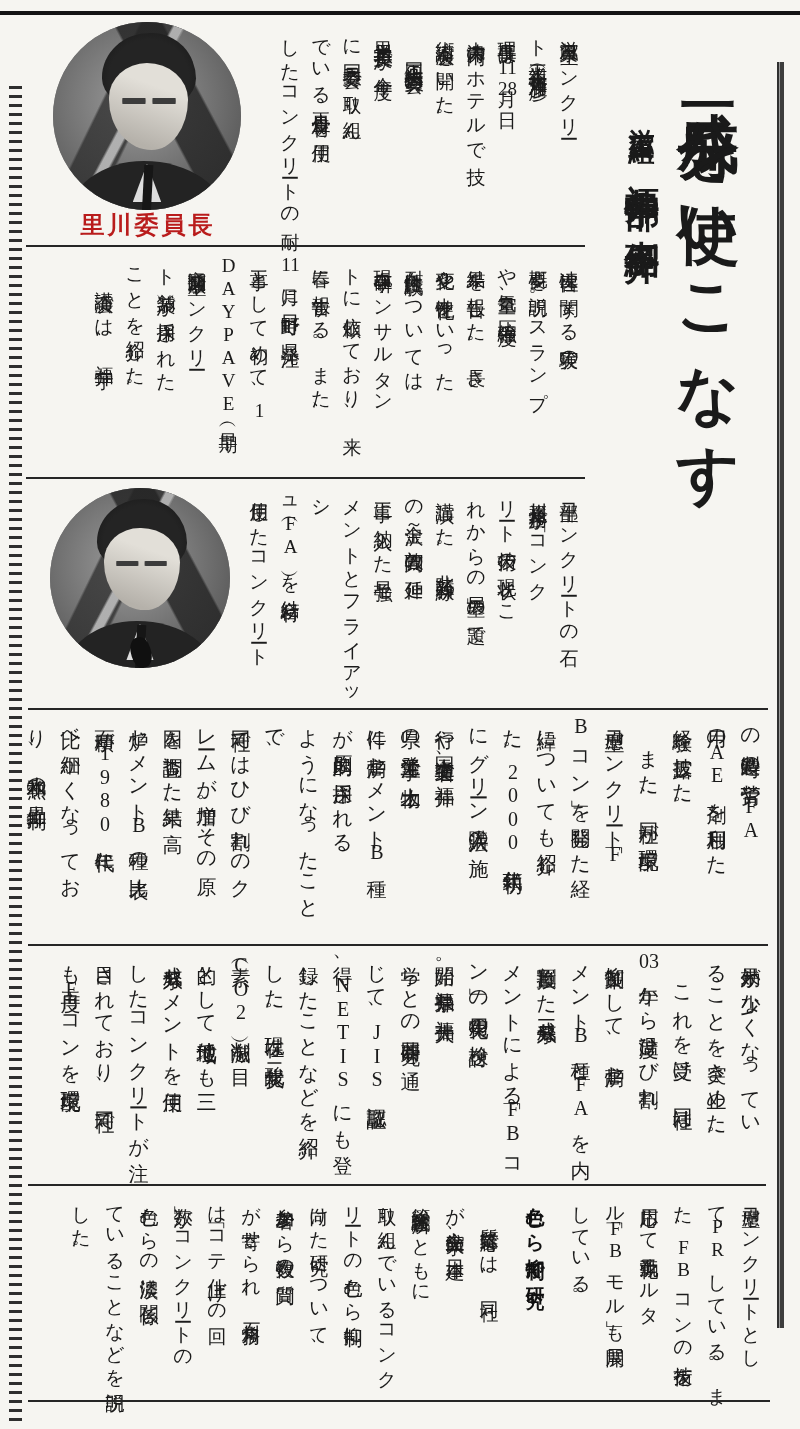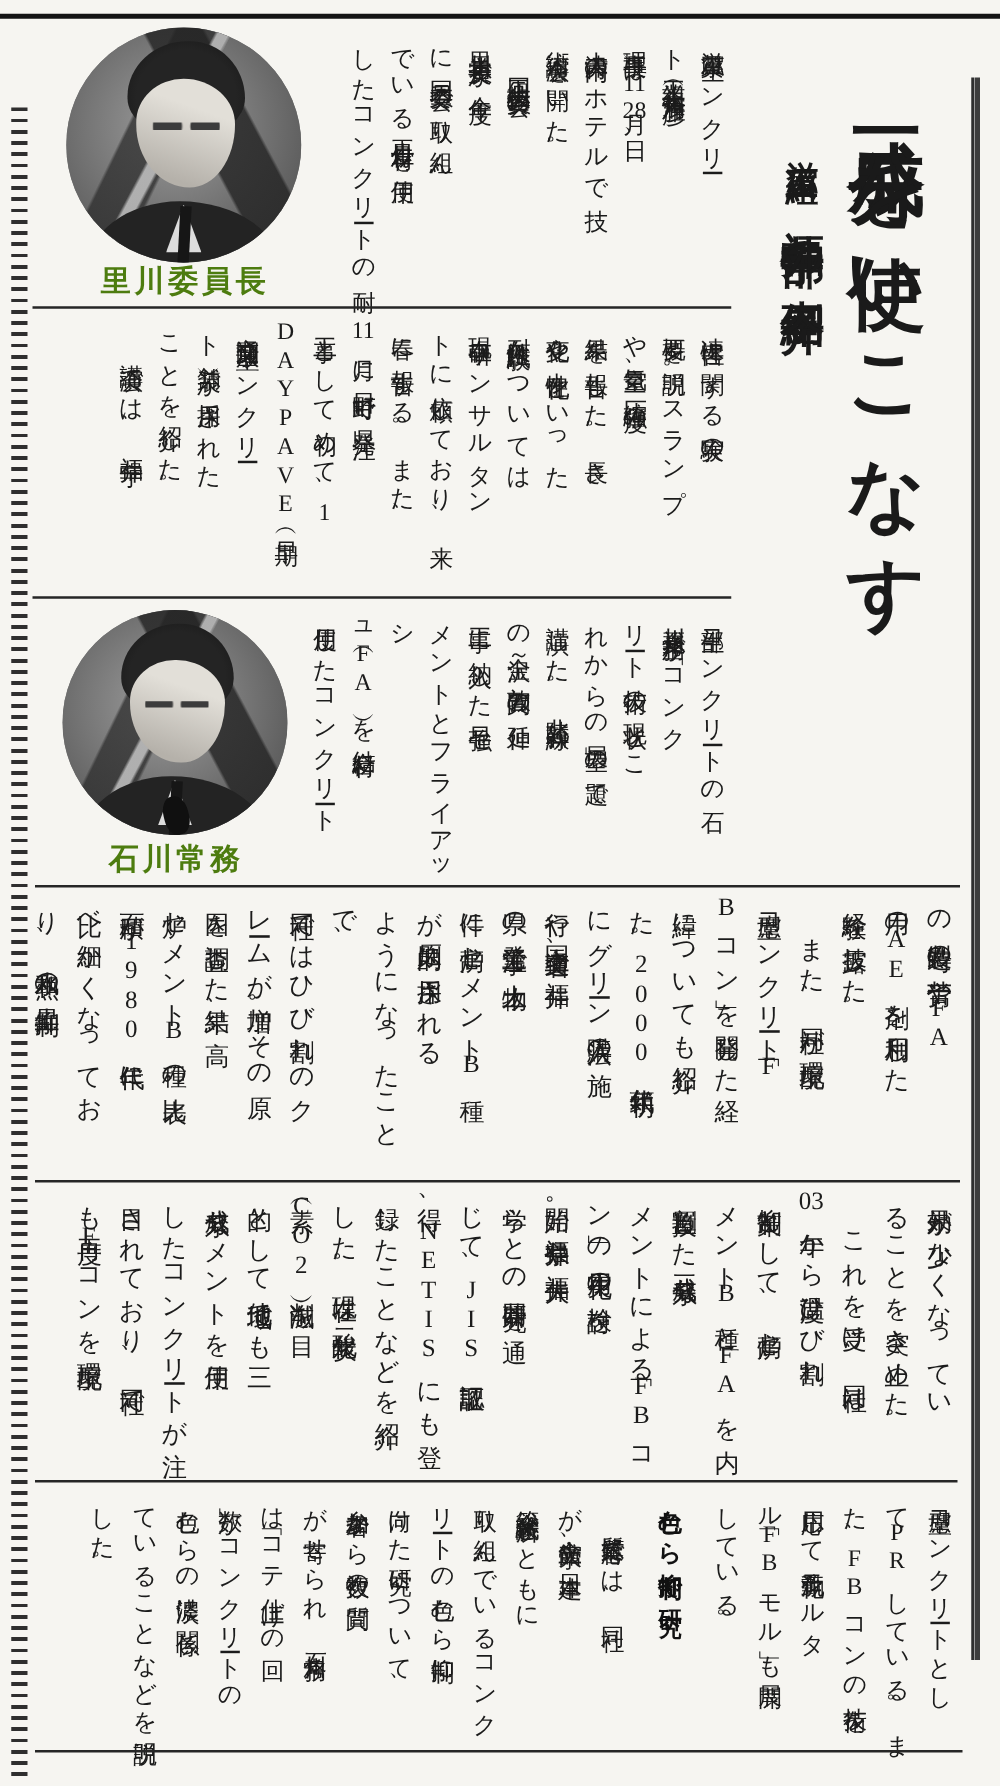--- a/index.html
+++ b/index.html
@@ -60,21 +60,21 @@
   .ph-suit{position:absolute;left:8%;bottom:-8%;width:84%;height:34%;background:#232323;
       border-radius:48% 52% 0 0/90% 90% 0 0;}
   .ph-suit::before{content:"";position:absolute;left:41%;top:4%;width:18%;height:60%;
       background:#ddd;clip-path:polygon(50% 0,100% 100%,0 100%);}
   .ph-suit::after{content:"";position:absolute;left:47.5%;top:6%;width:6%;height:80%;
       background:#161616;transform:rotate(3deg);}
   .ph-mic{position:absolute;left:45%;bottom:0;width:11%;height:17%;background:#101010;
       border-radius:45%;transform:rotate(-14deg);}
   
   .caption{position:absolute;font-family:"Liberation Sans","DejaVu Sans",sans-serif;
-      font-weight:600;font-size:24px;letter-spacing:3px;color:#4d7c0f;text-align:center;}
+      font-weight:600;font-size:24px;letter-spacing:3px;color:#b91c1c;text-align:center;}
   .caption1{left:52px;top:209px;width:192px;}
   .caption2{left:45px;top:671px;width:192px;}
 </style>
 </head>
 <body>
 
 <div class="page">
 
   <div class="top-rule"></div>
   <div class="dash-strip"></div>
@@ -94,21 +94,20 @@
   </div>
   <div class="caption caption1">里川委員長</div>
 
   <div class="photo photo2">
     <div class="ph-bg"></div>
     <div class="ph-hair"></div>
     <div class="ph-face"></div>
     <div class="ph-suit"></div>
     <div class="ph-mic"></div>
   </div>
-  <div class="caption caption2">石川常務</div>
 
   <div class="band b1">
       <div class="vcol">滋賀県生コンクリー</div>
       <div class="vcol">ト工業組合（川浦雅彦</div>
       <div class="vcol">理事長）は<span class="tcy">11</span>月<span class="tcy">28</span>日、</div>
       <div class="vcol">大津市内のホテルで技</div>
       <div class="vcol">術講演会を開いた。</div>
       <div class="vcol">　同工組技術委員会の</div>
       <div class="vcol">里川学委員長が今年度</div>
       <div class="vcol">に同委員会で取り組ん</div>

